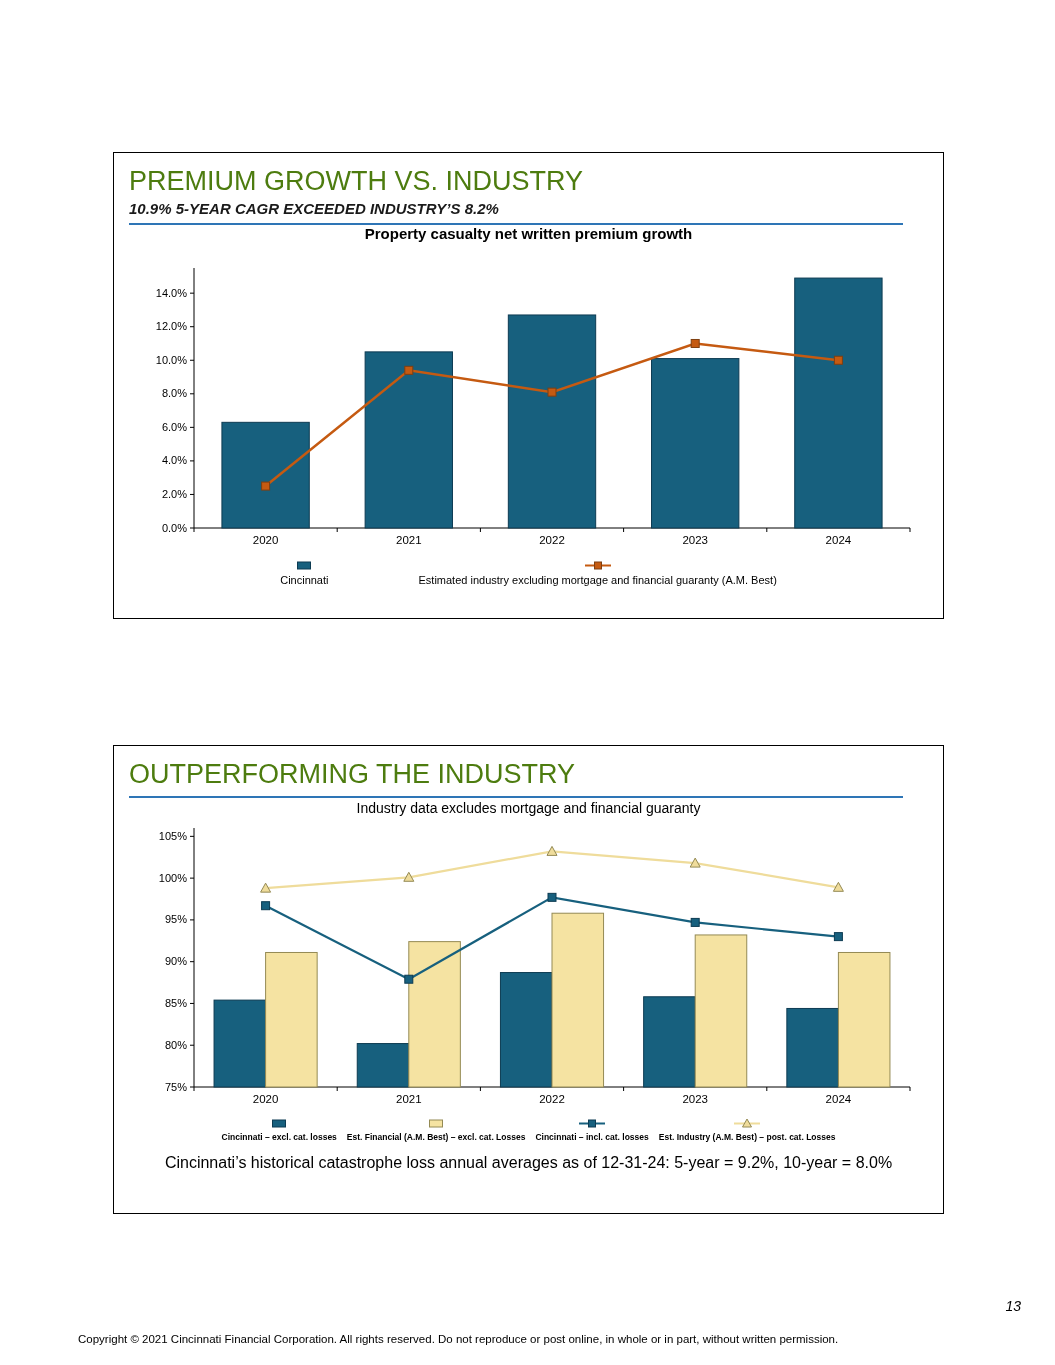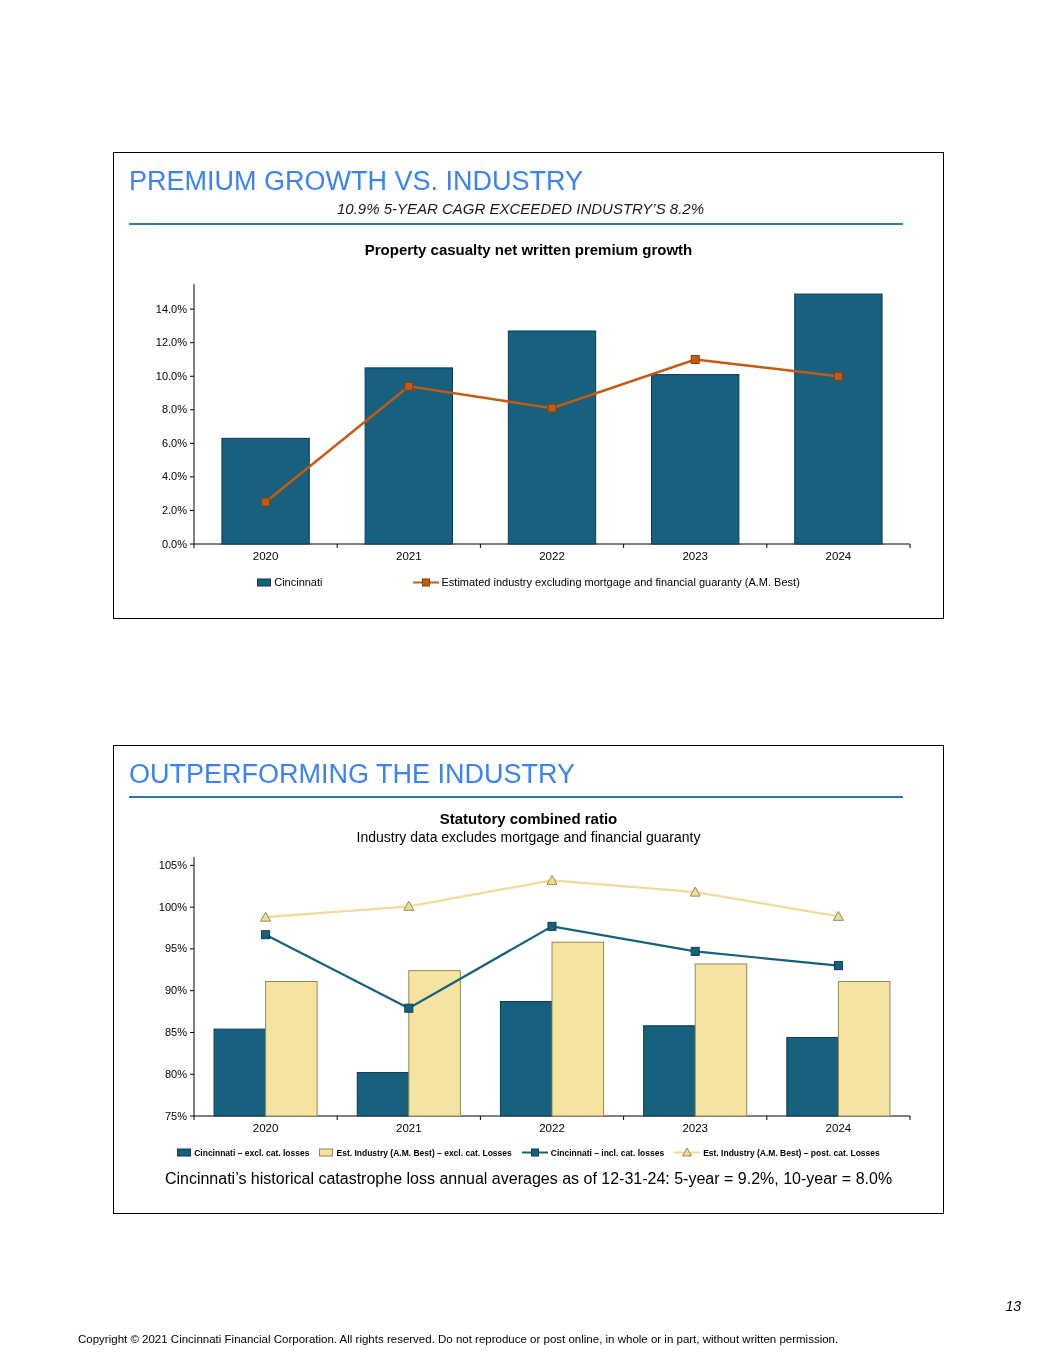--- a/index.html
+++ b/index.html
@@ -1,30 +1,30 @@
 <!DOCTYPE html>
 <html><head>
 <meta charset="utf-8">
 <style>
   html,body{margin:0;padding:0;}
   body{width:1055px;height:1365px;position:relative;background:#fff;color:#000;
        font-family:"Liberation Sans",sans-serif;}
   .panel{position:absolute;left:113px;width:829px;border:1px solid #000;background:#fff;overflow:hidden;}
   #panel-top{top:152px;height:465px;}
   #panel-bottom{top:745px;height:467px;}
-  .panel-title{font-size:27px;font-weight:400;color:#3b82f6;margin:13px 40px 0 15px;line-height:1.15;}
-  .panel-subtitle{font-size:15px;font-style:italic;font-weight:400;color:#1a1a1a;margin:3px 40px 0 24px;text-align:center;}
+  .panel-title{font-size:27px;font-weight:400;color:#4d7c0f;margin:13px 40px 0 15px;line-height:1.15;}
+  .panel-subtitle{font-size:15px;font-style:italic;font-weight:700;color:#1a1a1a;margin:3px 40px 0 15px;}
   .rule{height:2px;background:#2E75B6;margin:6px 40px 0 15px;}
   .chart-title{font-size:15px;font-weight:bold;text-align:center;color:#000;}
-  #panel-top .chart-title{margin-top:16px;}
+  #panel-top .chart-title{}
   #panel-bottom .chart-title{margin-top:12px;}
   .chart-subtitle{font-size:14px;text-align:center;margin-top:2px;}
   svg.chart{display:block;margin:4px auto 0;}
   .legend{display:flex;justify-content:center;align-items:center;}
-  .legend-item{display:inline-flex;align-items:center;gap:3px;white-space:nowrap;}
+  .legend-item{display:inline-flex;align-items:center;gap:3px;white-space:nowrap;flex-direction:column;}
   #legend0{gap:90px;font-size:11px;margin-top:2px;}
   #legend1{gap:10px;font-size:8.5px;margin-top:3px;font-weight:bold;}
   .swatch{display:inline-flex;align-items:center;}
   .footnote{text-align:center;font-size:16px;margin-top:12px;}
   .page-number{position:absolute;top:1298px;right:34px;font-size:14px;font-style:italic;}
   .copyright{position:absolute;left:78px;bottom:20px;font-size:11.5px;}
   svg text{font-family:"Liberation Sans",sans-serif;fill:#000;}
 </style>
 </head>
 <body>
@@ -95,21 +95,20 @@
             </svg>
           </span>
         <span class="legend-label">Estimated industry excluding mortgage and financial guaranty (A.M. Best)</span>
       </span>
     </div>
   </section>
 
   <section class="panel" id="panel-bottom">
     <h1 class="panel-title">OUTPERFORMING THE INDUSTRY</h1>
     <div class="rule"></div>
-    <div class="chart-title">Statutory combined ratio</div>
     <div class="chart-subtitle">Industry data excludes mortgage and financial guaranty</div>
     <svg id="chart1" class="chart" width="790" height="295" viewBox="0 0 790 295">
         <line x1="60" y1="8" x2="60" y2="267" stroke="#000" stroke-width="1"></line>
         <line x1="60" y1="267" x2="776" y2="267" stroke="#000" stroke-width="1"></line>
         <line x1="56" y1="267" x2="60" y2="267" stroke="#000" stroke-width="1"></line>
         <text x="53" y="270.5" text-anchor="end" font-size="11">75%</text>
         <line x1="56" y1="225.2258064516129" x2="60" y2="225.2258064516129" stroke="#000" stroke-width="1"></line>
         <text x="53" y="228.7258064516129" text-anchor="end" font-size="11">80%</text>
         <line x1="56" y1="183.4516129032258" x2="60" y2="183.4516129032258" stroke="#000" stroke-width="1"></line>
         <text x="53" y="186.9516129032258" text-anchor="end" font-size="11">85%</text>
@@ -163,21 +162,21 @@
             </svg>
           </span>
         <span class="legend-label">Cincinnati – excl. cat. losses</span>
       </span>
       <span class="legend-item">
         <span class="swatch">
             <svg width="14" height="11" viewBox="0 0 14 11">
               <rect x="0.5" y="2" width="13" height="7" fill="#F5E3A2" stroke="#948A54" stroke-width="1"></rect>
             </svg>
           </span>
-        <span class="legend-label">Est. Industry (A.M. Best) – excl. cat. Losses</span>
+        <span class="legend-label">Est. Financial (A.M. Best) – excl. cat. Losses</span>
       </span>
       <span class="legend-item">
         <span class="swatch">
             <svg width="26" height="11" viewBox="0 0 26 11">
               <line x1="0" y1="5.5" x2="26" y2="5.5" stroke="#17607E" stroke-width="2"></line>
               <rect x="9.5" y="2" width="7" height="7" fill="#17607E" stroke="#0D3B52" stroke-width="1"></rect>
             </svg>
           </span>
         <span class="legend-label">Cincinnati – incl. cat. losses</span>
       </span>

